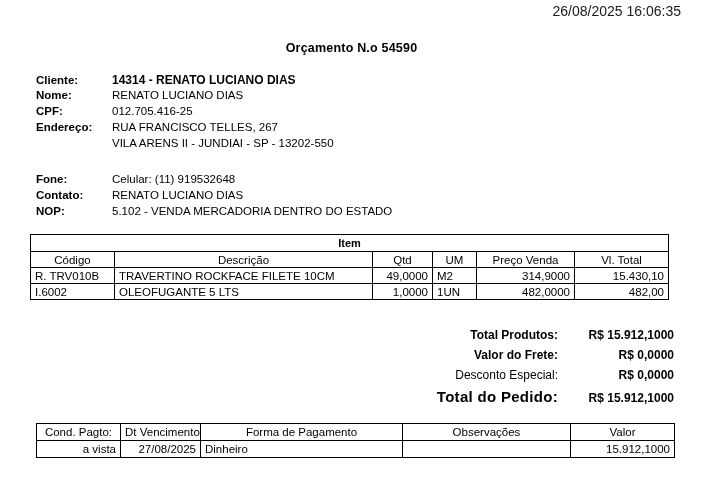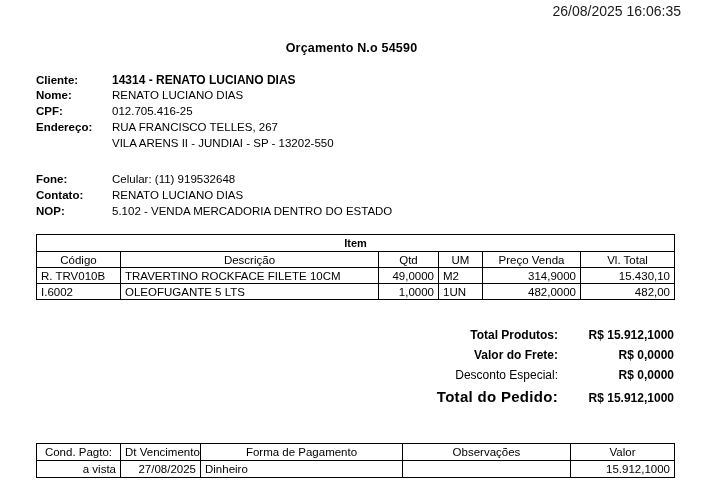--- a/index.html
+++ b/index.html
@@ -84,21 +84,21 @@
     overflow: hidden;
     white-space: nowrap;
   }
   table.grid th {
     font-weight: normal;
     text-align: center;
   }
 
   #items-table {
     top: 234px;
-    left: 36px;
+    left: 30px;
     width: 638px;
   }
   #items-table .banner {
     text-align: center;
     font-weight: bold;
     font-size: 11px;
     height: 17px;
   }
   .c-left  { text-align: left; }
   .c-right { text-align: right; }
@@ -137,21 +137,21 @@
     font-size: 15px;
     font-weight: bold;
     letter-spacing: .3px;
   }
   .total-row.grand .total-value {
     font-size: 12px;
   }
 
   
   #payment-table {
-    top: 443px;
+    top: 423px;
     left: 36px;
     width: 638px;
   }
   #payment-table td, #payment-table th { height: 17px; }
 </style>
 </head>
 <body>
 
 <div class="timestamp">26/08/2025 16:06:35</div>
 

